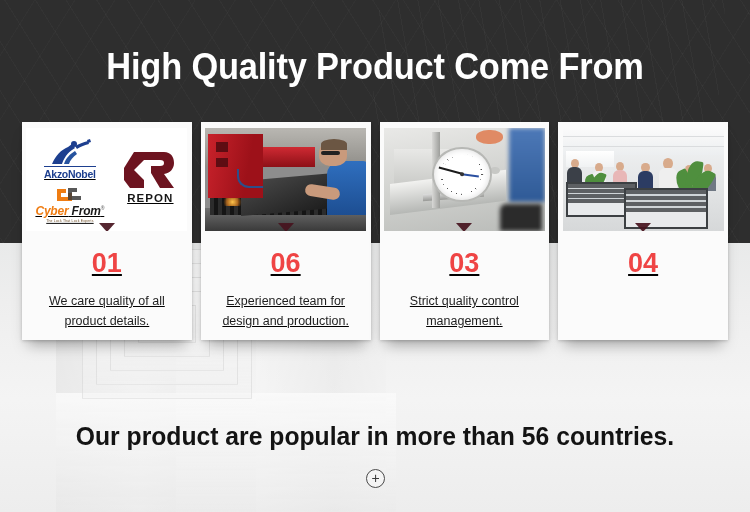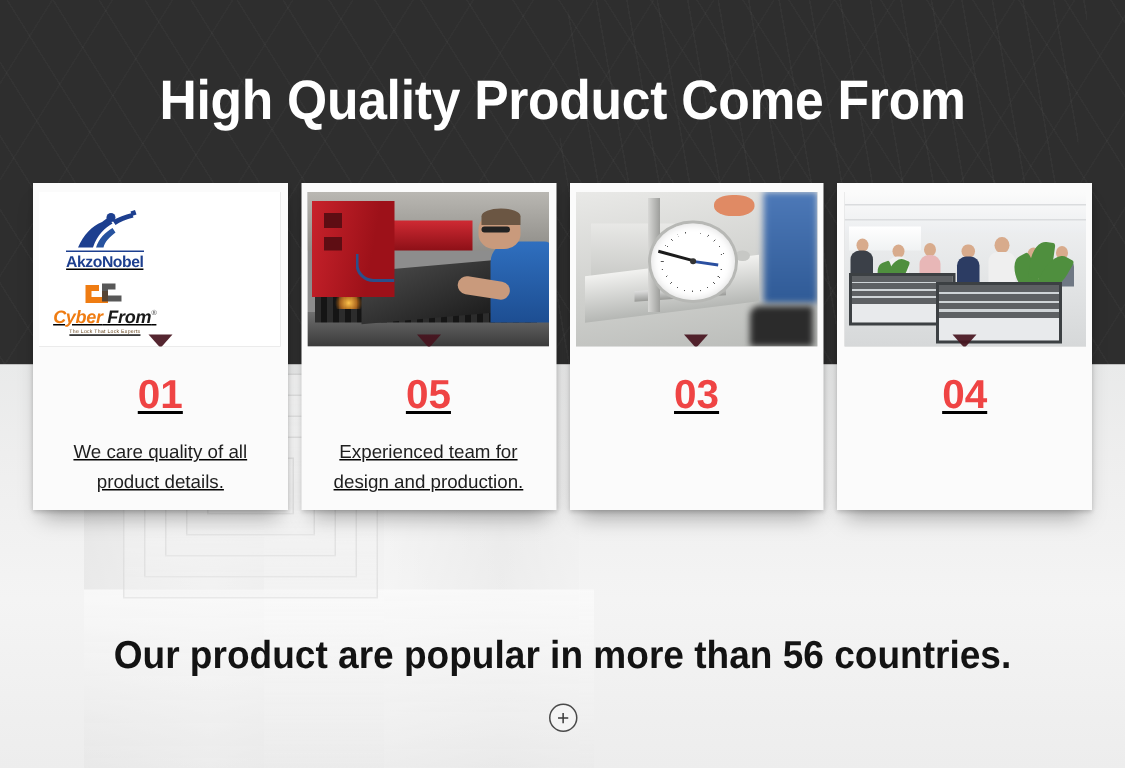--- a/index.html
+++ b/index.html
@@ -391,20 +391,28 @@
                   <path d="M13 1 L22 1 L22 5 L17 5 L17 9 L26 9 L26 13 L13 13 Z" fill="#3b3b3b" opacity="0.85"></path>
                 </svg>
               </div>
               <div class="cyber-name">
                 <span class="c1">Cyber</span><span class="c2"> From</span><span class="cyber-sup">®</span>
               </div>
               <div class="cyber-tag">The Lock That Lock Experts</div>
             </div>
           </div>
 
+          <div class="logos-right">
+            <div class="repon-mark">
+              <svg width="52" height="40" viewBox="0 0 52 40">
+                <path d="M10 2 L40 2 C47 2 50 7 50 13 C50 19 46 23 40 24 L50 38 L36 38 L27 23 L27 16 L36 16 C39 16 40 15 40 13 C40 11 39 10 36 10 L20 10 L10 20 L20 30 L20 38 L6 38 L0 30 L0 18 Z" fill="#6d1420"></path>
+              </svg>
+            </div>
+            <div class="repon-name">REPON</div>
+          </div>
         </div>
         <span class="photo-pointer"></span>
       </div>
       <div class="card-num">01</div>
       <div class="card-text">We care quality of all product details.</div>
     </div>
 
     <div class="card">
       <div class="card-photo">
         <div class="photo2">
@@ -419,21 +427,21 @@
           <span class="p2-hose"></span>
           <span class="p2-spark"></span>
           <span class="p2-worker-body"></span>
           <span class="p2-worker-head"></span>
           <span class="p2-worker-hair"></span>
           <span class="p2-worker-glass"></span>
           <span class="p2-worker-arm"></span>
         </div>
         <span class="photo-pointer"></span>
       </div>
-      <div class="card-num">05</div>
+      <div class="card-num">06</div>
       <div class="card-text">Experienced team for design and production.</div>
     </div>
 
     <div class="card">
       <div class="card-photo">
         <div class="photo3">
           <span class="p3-blue"></span>
           <span class="p3-dark"></span>
           <span class="p3-part2"></span>
           <span class="p3-part"></span>
@@ -444,20 +452,21 @@
           <span class="p3-dial">
             <span class="p3-dial-ticks"></span>
             <span class="p3-needle"></span>
             <span class="p3-needle2"></span>
             <span class="p3-hub"></span>
           </span>
         </div>
         <span class="photo-pointer"></span>
       </div>
       <div class="card-num">03</div>
+      <div class="card-text">Strict quality control management.</div>
     </div>
 
     <div class="card">
       <div class="card-photo">
         <div class="photo4">
           <span class="p4-ceiling"></span>
           <span class="p4-ceilline"></span>
           <span class="p4-ceilline2"></span>
           <span class="p4-win"></span>
 

